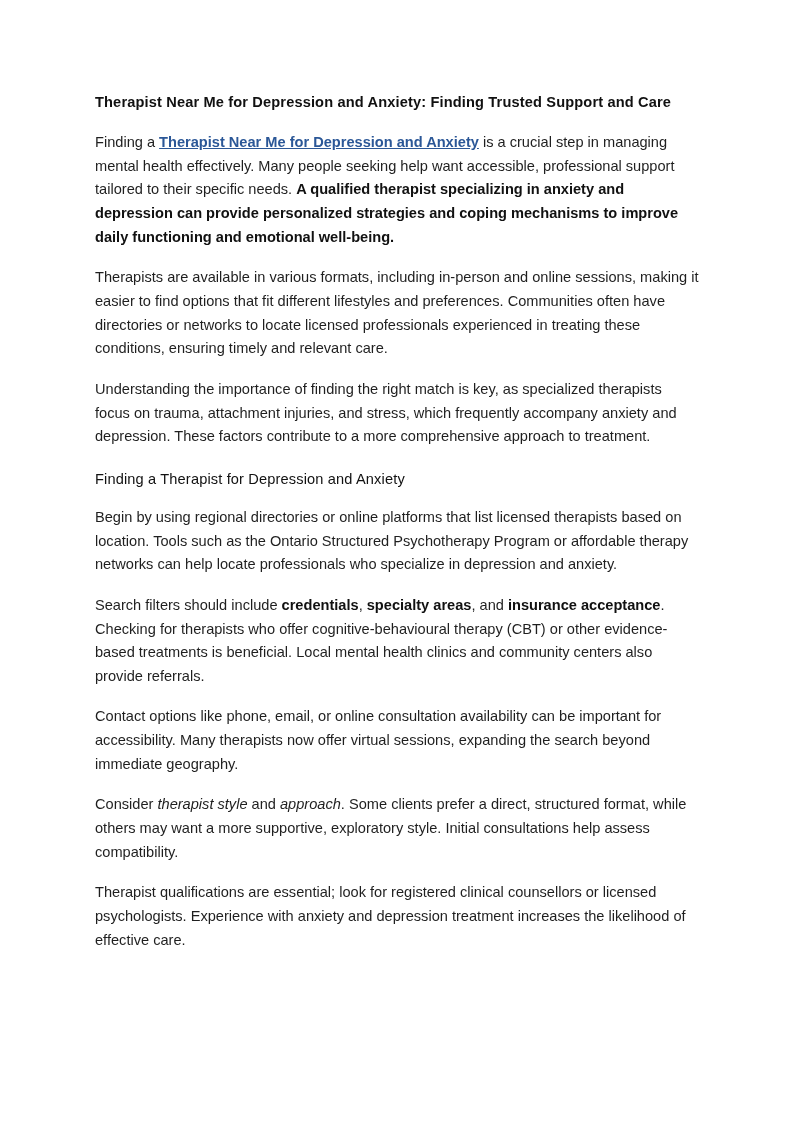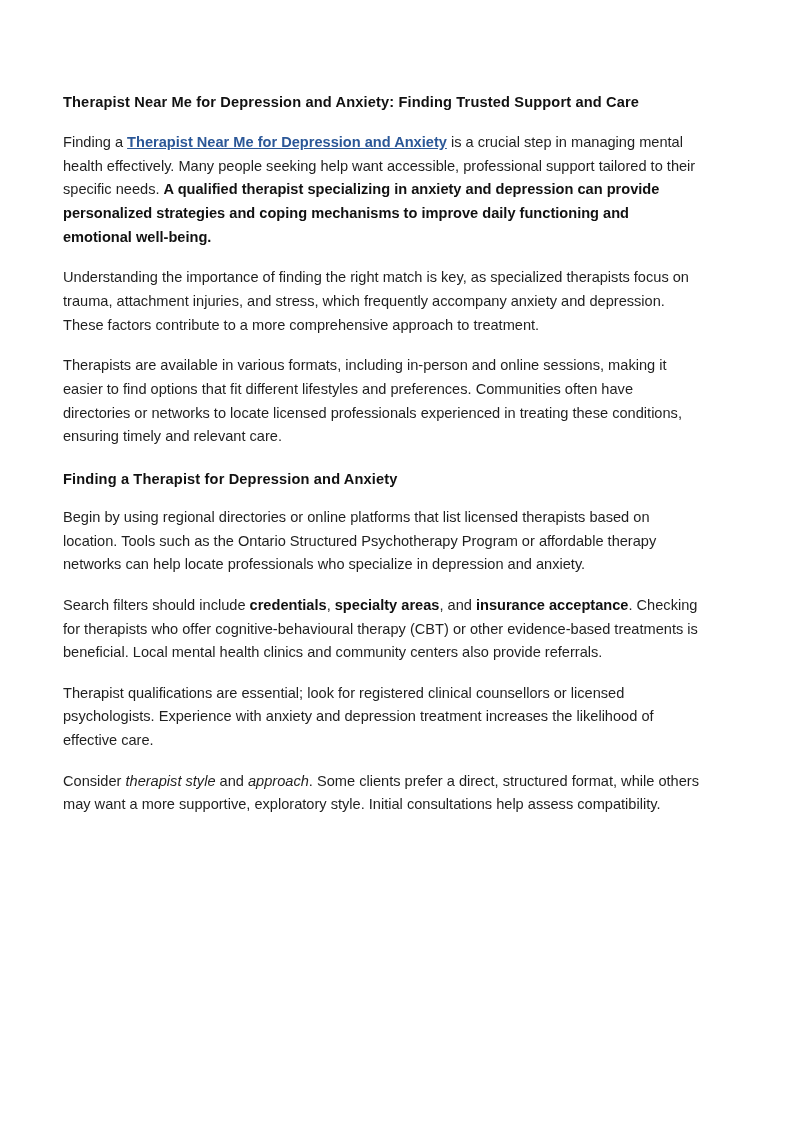--- a/index.html
+++ b/index.html
@@ -11,39 +11,39 @@
     height: 1123px;
     background: #ffffff;
     font-family: "Liberation Serif", serif;
   }
   .page {
     position: relative;
     width: 794px;
     height: 1123px;
     background: #ffffff;
     box-sizing: border-box;
-    padding: 92px 95px 90px 63px;
+    padding: 92px 95px 90px 95px;
   }
   .doc {
     font-family: "Liberation Sans", sans-serif;
     color: #1a1a1a;
     font-size: 14.6px;
     line-height: 1.62;
   }
   h1.doc-title {
     font-size: 14.6px;
     font-weight: bold;
     margin: 0 0 18px 0;
     line-height: 1.45;
     color: #111111;
     letter-spacing: 0.01em;
   }
   h2.section-heading {
     font-size: 14.6px;
-    font-weight: bold;
+    font-weight: normal;
     margin: 20px 0 16px 0;
     line-height: 1.45;
     color: #111111;
     letter-spacing: 0.01em;
   }
   p.para {
     margin: 0 0 17px 0;
     text-align: left;
     color: #1f1f1f;
   }
@@ -66,32 +66,33 @@
 </head>
 <body>
 
 <div class="page">
   <div class="doc">
 
     <h1 class="doc-title">Therapist Near Me for Depression and Anxiety: Finding Trusted Support and Care</h1>
 
     <p class="para"><span>Finding a </span><a class="inline-link" href="#">Therapist Near Me for Depression and Anxiety</a><span> is a crucial step in managing mental health effectively. Many people seeking help want accessible, professional support tailored to their specific needs. </span><span class="b">A qualified therapist specializing in anxiety and depression can provide personalized strategies and coping mechanisms to improve daily functioning and emotional well-being.</span></p>
 
+    <p class="para">Therapists are available in various formats, including in-person and online sessions, making it easier to find options that fit different lifestyles and preferences. Communities often have directories or networks to locate licensed professionals experienced in treating these conditions, ensuring timely and relevant care.</p>
+
     <p class="para">Understanding the importance of finding the right match is key, as specialized therapists focus on trauma, attachment injuries, and stress, which frequently accompany anxiety and depression. These factors contribute to a more comprehensive approach to treatment.</p>
-
-    <p class="para">Therapists are available in various formats, including in-person and online sessions, making it easier to find options that fit different lifestyles and preferences. Communities often have directories or networks to locate licensed professionals experienced in treating these conditions, ensuring timely and relevant care.</p>
 
     <h2 class="section-heading">Finding a Therapist for Depression and Anxiety</h2>
 
 
 
     <p class="para">Begin by using regional directories or online platforms that list licensed therapists based on location. Tools such as the Ontario Structured Psychotherapy Program or affordable therapy networks can help locate professionals who specialize in depression and anxiety.</p>
 
     <p class="para"><span>Search filters should include </span><span class="b">credentials</span><span>, </span><span class="b">specialty areas</span><span>, and </span><span class="b">insurance acceptance</span><span>. Checking for therapists who offer cognitive-behavioural therapy (CBT) or other evidence-based treatments is beneficial. Local mental health clinics and community centers also provide referrals.</span></p>
 
+    <p class="para">Contact options like phone, email, or online consultation availability can be important for accessibility. Many therapists now offer virtual sessions, expanding the search beyond immediate geography.</p>
 
 
+    <p class="para"><span>Consider </span><span class="i">therapist style</span><span> and </span><span class="i">approach</span><span>. Some clients prefer a direct, structured format, while others may want a more supportive, exploratory style. Initial consultations help assess compatibility.</span></p>
+
     <p class="para">Therapist qualifications are essential; look for registered clinical counsellors or licensed psychologists. Experience with anxiety and depression treatment increases the likelihood of effective care.</p>
-
-    <p class="para"><span>Consider </span><span class="i">therapist style</span><span> and </span><span class="i">approach</span><span>. Some clients prefer a direct, structured format, while others may want a more supportive, exploratory style. Initial consultations help assess compatibility.</span></p>
 
   </div>
 </div>
 
 </body></html>

